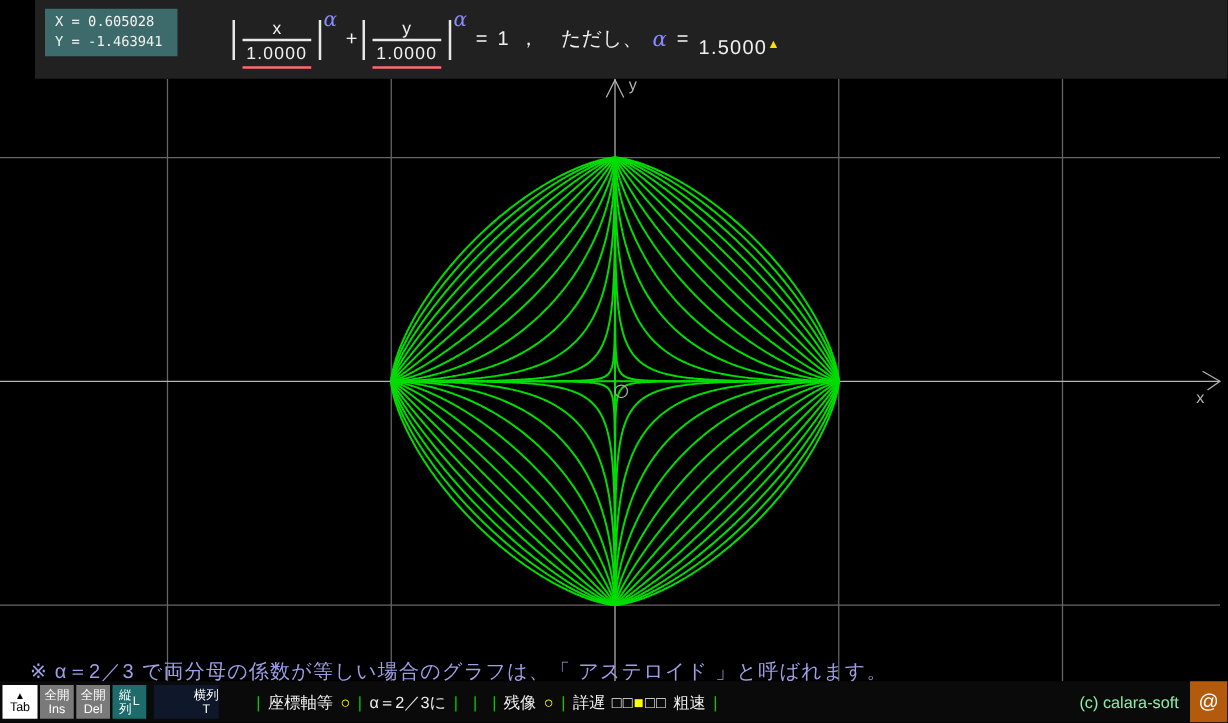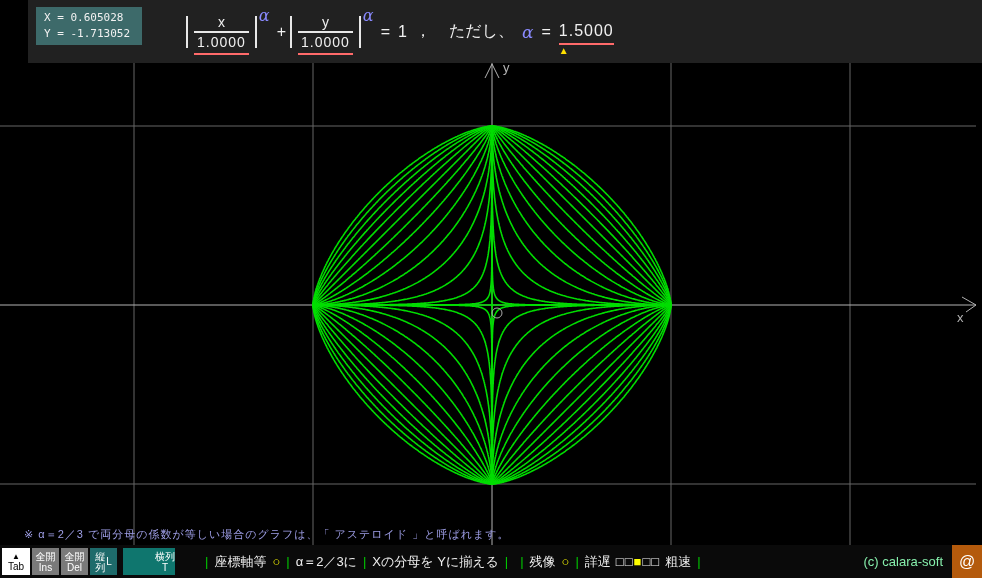--- a/index.html
+++ b/index.html
@@ -18,40 +18,40 @@
   .vbar{display:inline-block;width:2px;height:32px;background:#e8e8e8;}
   .frac{display:inline-flex;flex-direction:column;align-items:center;margin:0 6px;position:relative;top:3px;}
   .frac .num{font-size:14px;line-height:15px;}
   .fbar{height:2px;background:#e8e8e8;align-self:stretch;margin:1px 0 2px 0;}
   .frac .den{font-size:14px;line-height:15px;letter-spacing:1px;padding:0 3px;}
   .redline{height:2px;background:#ff6a6a;align-self:stretch;margin-top:3px;}
   .sup{color:#8a8aff;font-family:"DejaVu Serif","Liberation Serif",serif;font-style:italic;
        font-size:16px;position:relative;top:-16px;margin:0 3px 0 2px;}
   .tok{margin:0 4px;}
   .alpha-sym{color:#8a8aff;font-family:"DejaVu Serif","Liberation Serif",serif;font-style:italic;font-size:17px;}
-  .valblock{display:inline-flex;flex-direction:column;margin-left:4px;position:relative;top:7px;}
+  .valblock{display:inline-flex;flex-direction:row;margin-left:4px;position:relative;top:7px;}
   .valblock .val{font-size:16px;letter-spacing:1px;}
   .tri{color:#ffe000;font-size:10px;line-height:9px;margin-top:1px;}
 
   
   #plot-svg{position:absolute;left:0;top:0;z-index:1;}
-  .note{position:absolute;left:24px;top:527px;color:#9f9fe8;font-size:11px;letter-spacing:1px;z-index:2;white-space:nowrap;}
+  .note{position:absolute;left:24px;top:527px;color:#9f9fe8;font-size:16px;letter-spacing:1px;z-index:2;white-space:nowrap;}
 
   
   .bottombar{position:absolute;left:0;top:545px;width:982px;height:33px;background:#0a0a0a;
              display:flex;align-items:center;z-index:3;}
   .btn{display:flex;flex-direction:column;align-items:center;justify-content:center;height:27px;
        margin-left:2px;font-size:10px;line-height:11px;cursor:pointer;box-sizing:border-box;}
   .btn-tab{width:28px;background:#ffffff;color:#000;}
   .btn-tab .tri-icon{font-size:8px;line-height:9px;color:#000;}
   .btn-gray{width:27px;background:#7a7a7a;color:#fff;text-align:right;}
   .btn-teal{width:27px;background:#1e6b6b;color:#fff;flex-direction:row;gap:1px;}
   .btn-teal .stack{display:flex;flex-direction:column;font-size:10px;line-height:11px;align-items:center;}
   .btn-teal .side{font-size:10px;}
-  .btn-green{width:52px;background:#0f766e;color:#fff;margin-left:6px;padding-left:32px;}
+  .btn-green{width:52px;background:#0f172a;color:#fff;margin-left:6px;padding-left:32px;}
   .menu{display:flex;align-items:center;margin-left:24px;color:#efefef;font-size:13px;white-space:nowrap;}
   .sep{color:#00cc00;margin:0 6px;}
   .mi{cursor:pointer;display:inline-flex;align-items:center;justify-content:flex-end;}
   .ind{color:#ffff00;margin-left:6px;font-size:13px;}
   .squares{margin:0 5px;letter-spacing:1px;font-size:13px;}
   .sq{color:#efefef;}
   .sq-mid{color:#ffff00;}
   .spacer{flex:1;}
   .copyright{color:#86efac;font-size:13px;margin-right:9px;}
   .atbtn{width:30px;height:33px;background:#b45a0c;color:#fff;display:flex;align-items:center;
@@ -89,21 +89,21 @@
     <path d="M671.0 305.0L671.0 304.9L671.0 304.8L671.0 304.6L671.0 304.4L670.9 304.2L670.9 304.0L670.9 303.8L670.8 303.5L670.8 303.2L670.8 303.0L670.7 302.7L670.6 302.4L670.6 302.0L670.5 301.7L670.5 301.4L670.4 301.0L670.3 300.7L670.2 300.3L670.1 299.9L670.0 299.5L669.9 299.1L669.8 298.7L669.7 298.3L669.6 297.9L669.5 297.5L669.4 297.0L669.2 296.6L669.1 296.1L669.0 295.7L668.8 295.2L668.7 294.8L668.5 294.3L668.4 293.8L668.2 293.3L668.0 292.9L667.9 292.4L667.7 291.9L667.5 291.3L667.3 290.8L667.1 290.3L666.9 289.8L666.7 289.3L666.5 288.7L666.3 288.2L666.1 287.7L665.9 287.1L665.7 286.6L665.4 286.0L665.2 285.5L665.0 284.9L664.7 284.3L664.5 283.8L664.2 283.2L664.0 282.6L663.7 282.0L663.5 281.4L663.2 280.8L662.9 280.2L662.6 279.6L662.4 279.0L662.1 278.4L661.8 277.8L661.5 277.2L661.2 276.6L660.9 276.0L660.6 275.4L660.2 274.7L659.9 274.1L659.6 273.5L659.3 272.8L659.0 272.2L658.6 271.6L658.3 270.9L657.9 270.3L657.6 269.6L657.2 269.0L656.9 268.3L656.5 267.7L656.1 267.0L655.8 266.3L655.4 265.7L655.0 265.0L654.6 264.3L654.3 263.7L653.9 263.0L653.5 262.3L653.1 261.7L652.7 261.0L652.3 260.3L651.9 259.6L651.4 258.9L651.0 258.2L650.6 257.6L650.2 256.9L649.7 256.2L649.3 255.5L648.9 254.8L648.4 254.1L648.0 253.4L647.5 252.7L647.1 252.0L646.6 251.3L646.2 250.6L645.7 249.9L645.2 249.2L644.8 248.5L644.3 247.8L643.8 247.1L643.3 246.4L642.8 245.6L642.3 244.9L641.8 244.2L641.3 243.5L640.8 242.8L640.3 242.1L639.8 241.4L639.3 240.7L638.8 239.9L638.3 239.2L637.8 238.5L637.2 237.8L636.7 237.1L636.2 236.3L635.6 235.6L635.1 234.9L634.5 234.2L634.0 233.5L633.4 232.7L632.9 232.0L632.3 231.3L631.8 230.6L631.2 229.9L630.7 229.1L630.1 228.4L629.5 227.7L628.9 227.0L628.4 226.3L627.8 225.5L627.2 224.8L626.6 224.1L626.0 223.4L625.4 222.7L624.8 221.9L624.2 221.2L623.6 220.5L623.0 219.8L622.4 219.1L621.8 218.3L621.2 217.6L620.6 216.9L620.0 216.2L619.4 215.5L618.7 214.8L618.1 214.1L617.5 213.3L616.9 212.6L616.2 211.9L615.6 211.2L615.0 210.5L614.3 209.8L613.7 209.1L613.0 208.4L612.4 207.7L611.7 207.0L611.1 206.3L610.4 205.6L609.8 204.9L609.1 204.2L608.5 203.5L607.8 202.8L607.1 202.1L606.5 201.4L605.8 200.7L605.2 200.0L604.5 199.3L603.8 198.6L603.1 197.9L602.5 197.3L601.8 196.6L601.1 195.9L600.4 195.2L599.7 194.5L599.1 193.9L598.4 193.2L597.7 192.5L597.0 191.8L596.3 191.2L595.6 190.5L594.9 189.9L594.2 189.2L593.5 188.5L592.8 187.9L592.1 187.2L591.4 186.6L590.7 185.9L590.0 185.3L589.3 184.6L588.6 184.0L587.9 183.3L587.2 182.7L586.5 182.0L585.8 181.4L585.1 180.8L584.4 180.1L583.7 179.5L582.9 178.9L582.2 178.3L581.5 177.6L580.8 177.0L580.1 176.4L579.4 175.8L578.7 175.2L577.9 174.6L577.2 174.0L576.5 173.4L575.8 172.8L575.1 172.2L574.3 171.6L573.6 171.0L572.9 170.4L572.2 169.8L571.5 169.2L570.7 168.6L570.0 168.1L569.3 167.5L568.6 166.9L567.9 166.3L567.1 165.8L566.4 165.2L565.7 164.7L565.0 164.1L564.3 163.6L563.5 163.0L562.8 162.5L562.1 161.9L561.4 161.4L560.7 160.8L559.9 160.3L559.2 159.8L558.5 159.2L557.8 158.7L557.1 158.2L556.3 157.7L555.6 157.2L554.9 156.7L554.2 156.2L553.5 155.7L552.8 155.2L552.1 154.7L551.4 154.2L550.6 153.7L549.9 153.2L549.2 152.7L548.5 152.2L547.8 151.8L547.1 151.3L546.4 150.8L545.7 150.4L545.0 149.9L544.3 149.5L543.6 149.0L542.9 148.6L542.2 148.1L541.5 147.7L540.8 147.3L540.1 146.8L539.4 146.4L538.8 146.0L538.1 145.6L537.4 145.1L536.7 144.7L536.0 144.3L535.3 143.9L534.7 143.5L534.0 143.1L533.3 142.7L532.7 142.4L532.0 142.0L531.3 141.6L530.7 141.2L530.0 140.9L529.3 140.5L528.7 140.1L528.0 139.8L527.4 139.4L526.7 139.1L526.1 138.7L525.4 138.4L524.8 138.0L524.2 137.7L523.5 137.4L522.9 137.1L522.3 136.8L521.6 136.4L521.0 136.1L520.4 135.8L519.8 135.5L519.2 135.2L518.6 134.9L518.0 134.6L517.4 134.4L516.8 134.1L516.2 133.8L515.6 133.5L515.0 133.3L514.4 133.0L513.8 132.8L513.2 132.5L512.7 132.3L512.1 132.0L511.5 131.8L511.0 131.6L510.4 131.3L509.9 131.1L509.3 130.9L508.8 130.7L508.3 130.5L507.7 130.3L507.2 130.1L506.7 129.9L506.2 129.7L505.7 129.5L505.1 129.3L504.6 129.1L504.1 129.0L503.7 128.8L503.2 128.6L502.7 128.5L502.2 128.3L501.8 128.2L501.3 128.0L500.9 127.9L500.4 127.8L500.0 127.6L499.5 127.5L499.1 127.4L498.7 127.3L498.3 127.2L497.9 127.1L497.5 127.0L497.1 126.9L496.7 126.8L496.3 126.7L496.0 126.6L495.6 126.5L495.3 126.5L495.0 126.4L494.6 126.4L494.3 126.3L494.0 126.2L493.8 126.2L493.5 126.2L493.2 126.1L493.0 126.1L492.8 126.1L492.6 126.0L492.4 126.0L492.2 126.0L492.1 126.0L492.0 126.0L491.9 126.0L491.8 126.0L491.6 126.0L491.4 126.0L491.2 126.1L491.0 126.1L490.8 126.1L490.5 126.2L490.2 126.2L490.0 126.2L489.7 126.3L489.4 126.4L489.0 126.4L488.7 126.5L488.4 126.5L488.0 126.6L487.7 126.7L487.3 126.8L486.9 126.9L486.5 127.0L486.1 127.1L485.7 127.2L485.3 127.3L484.9 127.4L484.5 127.5L484.0 127.6L483.6 127.8L483.1 127.9L482.7 128.0L482.2 128.2L481.8 128.3L481.3 128.5L480.8 128.6L480.3 128.8L479.9 129.0L479.4 129.1L478.9 129.3L478.3 129.5L477.8 129.7L477.3 129.9L476.8 130.1L476.3 130.3L475.7 130.5L475.2 130.7L474.7 130.9L474.1 131.1L473.6 131.3L473.0 131.6L472.5 131.8L471.9 132.0L471.3 132.3L470.8 132.5L470.2 132.8L469.6 133.0L469.0 133.3L468.4 133.5L467.8 133.8L467.2 134.1L466.6 134.4L466.0 134.6L465.4 134.9L464.8 135.2L464.2 135.5L463.6 135.8L463.0 136.1L462.4 136.4L461.7 136.8L461.1 137.1L460.5 137.4L459.8 137.7L459.2 138.0L458.6 138.4L457.9 138.7L457.3 139.1L456.6 139.4L456.0 139.8L455.3 140.1L454.7 140.5L454.0 140.9L453.3 141.2L452.7 141.6L452.0 142.0L451.3 142.4L450.7 142.7L450.0 143.1L449.3 143.5L448.7 143.9L448.0 144.3L447.3 144.7L446.6 145.1L445.9 145.6L445.2 146.0L444.6 146.4L443.9 146.8L443.2 147.3L442.5 147.7L441.8 148.1L441.1 148.6L440.4 149.0L439.7 149.5L439.0 149.9L438.3 150.4L437.6 150.8L436.9 151.3L436.2 151.8L435.5 152.2L434.8 152.7L434.1 153.2L433.4 153.7L432.6 154.2L431.9 154.7L431.2 155.2L430.5 155.7L429.8 156.2L429.1 156.7L428.4 157.2L427.7 157.7L426.9 158.2L426.2 158.7L425.5 159.2L424.8 159.8L424.1 160.3L423.3 160.8L422.6 161.4L421.9 161.9L421.2 162.5L420.5 163.0L419.7 163.6L419.0 164.1L418.3 164.7L417.6 165.2L416.9 165.8L416.1 166.3L415.4 166.9L414.7 167.5L414.0 168.1L413.3 168.6L412.5 169.2L411.8 169.8L411.1 170.4L410.4 171.0L409.7 171.6L408.9 172.2L408.2 172.8L407.5 173.4L406.8 174.0L406.1 174.6L405.3 175.2L404.6 175.8L403.9 176.4L403.2 177.0L402.5 177.6L401.8 178.3L401.1 178.9L400.3 179.5L399.6 180.1L398.9 180.8L398.2 181.4L397.5 182.0L396.8 182.7L396.1 183.3L395.4 184.0L394.7 184.6L394.0 185.3L393.3 185.9L392.6 186.6L391.9 187.2L391.2 187.9L390.5 188.5L389.8 189.2L389.1 189.9L388.4 190.5L387.7 191.2L387.0 191.8L386.3 192.5L385.6 193.2L384.9 193.9L384.3 194.5L383.6 195.2L382.9 195.9L382.2 196.6L381.5 197.3L380.9 197.9L380.2 198.6L379.5 199.3L378.8 200.0L378.2 200.7L377.5 201.4L376.9 202.1L376.2 202.8L375.5 203.5L374.9 204.2L374.2 204.9L373.6 205.6L372.9 206.3L372.3 207.0L371.6 207.7L371.0 208.4L370.3 209.1L369.7 209.8L369.0 210.5L368.4 211.2L367.8 211.9L367.1 212.6L366.5 213.3L365.9 214.1L365.3 214.8L364.6 215.5L364.0 216.2L363.4 216.9L362.8 217.6L362.2 218.3L361.6 219.1L361.0 219.8L360.4 220.5L359.8 221.2L359.2 221.9L358.6 222.7L358.0 223.4L357.4 224.1L356.8 224.8L356.2 225.5L355.6 226.3L355.1 227.0L354.5 227.7L353.9 228.4L353.3 229.1L352.8 229.9L352.2 230.6L351.7 231.3L351.1 232.0L350.6 232.7L350.0 233.5L349.5 234.2L348.9 234.9L348.4 235.6L347.8 236.3L347.3 237.1L346.8 237.8L346.2 238.5L345.7 239.2L345.2 239.9L344.7 240.7L344.2 241.4L343.7 242.1L343.2 242.8L342.7 243.5L342.2 244.2L341.7 244.9L341.2 245.6L340.7 246.4L340.2 247.1L339.7 247.8L339.2 248.5L338.8 249.2L338.3 249.9L337.8 250.6L337.4 251.3L336.9 252.0L336.5 252.7L336.0 253.4L335.6 254.1L335.1 254.8L334.7 255.5L334.3 256.2L333.8 256.9L333.4 257.6L333.0 258.2L332.6 258.9L332.1 259.6L331.7 260.3L331.3 261.0L330.9 261.7L330.5 262.3L330.1 263.0L329.7 263.7L329.4 264.3L329.0 265.0L328.6 265.7L328.2 266.3L327.9 267.0L327.5 267.7L327.1 268.3L326.8 269.0L326.4 269.6L326.1 270.3L325.7 270.9L325.4 271.6L325.0 272.2L324.7 272.8L324.4 273.5L324.1 274.1L323.8 274.7L323.4 275.4L323.1 276.0L322.8 276.6L322.5 277.2L322.2 277.8L321.9 278.4L321.6 279.0L321.4 279.6L321.1 280.2L320.8 280.8L320.5 281.4L320.3 282.0L320.0 282.6L319.8 283.2L319.5 283.8L319.3 284.3L319.0 284.9L318.8 285.5L318.6 286.0L318.3 286.6L318.1 287.1L317.9 287.7L317.7 288.2L317.5 288.7L317.3 289.3L317.1 289.8L316.9 290.3L316.7 290.8L316.5 291.3L316.3 291.9L316.1 292.4L316.0 292.9L315.8 293.3L315.6 293.8L315.5 294.3L315.3 294.8L315.2 295.2L315.0 295.7L314.9 296.1L314.8 296.6L314.6 297.0L314.5 297.5L314.4 297.9L314.3 298.3L314.2 298.7L314.1 299.1L314.0 299.5L313.9 299.9L313.8 300.3L313.7 300.7L313.6 301.0L313.5 301.4L313.5 301.7L313.4 302.0L313.4 302.4L313.3 302.7L313.2 303.0L313.2 303.2L313.2 303.5L313.1 303.8L313.1 304.0L313.1 304.2L313.0 304.4L313.0 304.6L313.0 304.8L313.0 304.9L313.0 305.0L313.0 305.1L313.0 305.2L313.0 305.4L313.0 305.6L313.1 305.8L313.1 306.0L313.1 306.2L313.2 306.5L313.2 306.8L313.2 307.0L313.3 307.3L313.4 307.6L313.4 308.0L313.5 308.3L313.5 308.6L313.6 309.0L313.7 309.3L313.8 309.7L313.9 310.1L314.0 310.5L314.1 310.9L314.2 311.3L314.3 311.7L314.4 312.1L314.5 312.5L314.6 313.0L314.8 313.4L314.9 313.9L315.0 314.3L315.2 314.8L315.3 315.2L315.5 315.7L315.6 316.2L315.8 316.7L316.0 317.1L316.1 317.6L316.3 318.1L316.5 318.7L316.7 319.2L316.9 319.7L317.1 320.2L317.3 320.7L317.5 321.3L317.7 321.8L317.9 322.3L318.1 322.9L318.3 323.4L318.6 324.0L318.8 324.5L319.0 325.1L319.3 325.7L319.5 326.2L319.8 326.8L320.0 327.4L320.3 328.0L320.5 328.6L320.8 329.2L321.1 329.8L321.4 330.4L321.6 331.0L321.9 331.6L322.2 332.2L322.5 332.8L322.8 333.4L323.1 334.0L323.4 334.6L323.8 335.3L324.1 335.9L324.4 336.5L324.7 337.2L325.0 337.8L325.4 338.4L325.7 339.1L326.1 339.7L326.4 340.4L326.8 341.0L327.1 341.7L327.5 342.3L327.9 343.0L328.2 343.7L328.6 344.3L329.0 345.0L329.4 345.7L329.7 346.3L330.1 347.0L330.5 347.7L330.9 348.3L331.3 349.0L331.7 349.7L332.1 350.4L332.6 351.1L333.0 351.8L333.4 352.4L333.8 353.1L334.3 353.8L334.7 354.5L335.1 355.2L335.6 355.9L336.0 356.6L336.5 357.3L336.9 358.0L337.4 358.7L337.8 359.4L338.3 360.1L338.8 360.8L339.2 361.5L339.7 362.2L340.2 362.9L340.7 363.6L341.2 364.4L341.7 365.1L342.2 365.8L342.7 366.5L343.2 367.2L343.7 367.9L344.2 368.6L344.7 369.3L345.2 370.1L345.7 370.8L346.2 371.5L346.8 372.2L347.3 372.9L347.8 373.7L348.4 374.4L348.9 375.1L349.5 375.8L350.0 376.5L350.6 377.3L351.1 378.0L351.7 378.7L352.2 379.4L352.8 380.1L353.3 380.9L353.9 381.6L354.5 382.3L355.1 383.0L355.6 383.7L356.2 384.5L356.8 385.2L357.4 385.9L358.0 386.6L358.6 387.3L359.2 388.1L359.8 388.8L360.4 389.5L361.0 390.2L361.6 390.9L362.2 391.7L362.8 392.4L363.4 393.1L364.0 393.8L364.6 394.5L365.3 395.2L365.9 395.9L366.5 396.7L367.1 397.4L367.8 398.1L368.4 398.8L369.0 399.5L369.7 400.2L370.3 400.9L371.0 401.6L371.6 402.3L372.3 403.0L372.9 403.7L373.6 404.4L374.2 405.1L374.9 405.8L375.5 406.5L376.2 407.2L376.9 407.9L377.5 408.6L378.2 409.3L378.8 410.0L379.5 410.7L380.2 411.4L380.9 412.1L381.5 412.7L382.2 413.4L382.9 414.1L383.6 414.8L384.3 415.5L384.9 416.1L385.6 416.8L386.3 417.5L387.0 418.2L387.7 418.8L388.4 419.5L389.1 420.1L389.8 420.8L390.5 421.5L391.2 422.1L391.9 422.8L392.6 423.4L393.3 424.1L394.0 424.7L394.7 425.4L395.4 426.0L396.1 426.7L396.8 427.3L397.5 428.0L398.2 428.6L398.9 429.2L399.6 429.9L400.3 430.5L401.1 431.1L401.8 431.7L402.5 432.4L403.2 433.0L403.9 433.6L404.6 434.2L405.3 434.8L406.1 435.4L406.8 436.0L407.5 436.6L408.2 437.2L408.9 437.8L409.7 438.4L410.4 439.0L411.1 439.6L411.8 440.2L412.5 440.8L413.3 441.4L414.0 441.9L414.7 442.5L415.4 443.1L416.1 443.7L416.9 444.2L417.6 444.8L418.3 445.3L419.0 445.9L419.7 446.4L420.5 447.0L421.2 447.5L421.9 448.1L422.6 448.6L423.3 449.2L424.1 449.7L424.8 450.2L425.5 450.8L426.2 451.3L426.9 451.8L427.7 452.3L428.4 452.8L429.1 453.3L429.8 453.8L430.5 454.3L431.2 454.8L431.9 455.3L432.6 455.8L433.4 456.3L434.1 456.8L434.8 457.3L435.5 457.8L436.2 458.2L436.9 458.7L437.6 459.2L438.3 459.6L439.0 460.1L439.7 460.5L440.4 461.0L441.1 461.4L441.8 461.9L442.5 462.3L443.2 462.7L443.9 463.2L444.6 463.6L445.2 464.0L445.9 464.4L446.6 464.9L447.3 465.3L448.0 465.7L448.7 466.1L449.3 466.5L450.0 466.9L450.7 467.3L451.3 467.6L452.0 468.0L452.7 468.4L453.3 468.8L454.0 469.1L454.7 469.5L455.3 469.9L456.0 470.2L456.6 470.6L457.3 470.9L457.9 471.3L458.6 471.6L459.2 472.0L459.8 472.3L460.5 472.6L461.1 472.9L461.7 473.2L462.4 473.6L463.0 473.9L463.6 474.2L464.2 474.5L464.8 474.8L465.4 475.1L466.0 475.4L466.6 475.6L467.2 475.9L467.8 476.2L468.4 476.5L469.0 476.7L469.6 477.0L470.2 477.2L470.8 477.5L471.3 477.7L471.9 478.0L472.5 478.2L473.0 478.4L473.6 478.7L474.1 478.9L474.7 479.1L475.2 479.3L475.7 479.5L476.3 479.7L476.8 479.9L477.3 480.1L477.8 480.3L478.3 480.5L478.9 480.7L479.4 480.9L479.9 481.0L480.3 481.2L480.8 481.4L481.3 481.5L481.8 481.7L482.2 481.8L482.7 482.0L483.1 482.1L483.6 482.2L484.0 482.4L484.5 482.5L484.9 482.6L485.3 482.7L485.7 482.8L486.1 482.9L486.5 483.0L486.9 483.1L487.3 483.2L487.7 483.3L488.0 483.4L488.4 483.5L488.7 483.5L489.0 483.6L489.4 483.6L489.7 483.7L490.0 483.8L490.2 483.8L490.5 483.8L490.8 483.9L491.0 483.9L491.2 483.9L491.4 484.0L491.6 484.0L491.8 484.0L491.9 484.0L492.0 484.0L492.1 484.0L492.2 484.0L492.4 484.0L492.6 484.0L492.8 483.9L493.0 483.9L493.2 483.9L493.5 483.8L493.8 483.8L494.0 483.8L494.3 483.7L494.6 483.6L495.0 483.6L495.3 483.5L495.6 483.5L496.0 483.4L496.3 483.3L496.7 483.2L497.1 483.1L497.5 483.0L497.9 482.9L498.3 482.8L498.7 482.7L499.1 482.6L499.5 482.5L500.0 482.4L500.4 482.2L500.9 482.1L501.3 482.0L501.8 481.8L502.2 481.7L502.7 481.5L503.2 481.4L503.7 481.2L504.1 481.0L504.6 480.9L505.1 480.7L505.7 480.5L506.2 480.3L506.7 480.1L507.2 479.9L507.7 479.7L508.3 479.5L508.8 479.3L509.3 479.1L509.9 478.9L510.4 478.7L511.0 478.4L511.5 478.2L512.1 478.0L512.7 477.7L513.2 477.5L513.8 477.2L514.4 477.0L515.0 476.7L515.6 476.5L516.2 476.2L516.8 475.9L517.4 475.6L518.0 475.4L518.6 475.1L519.2 474.8L519.8 474.5L520.4 474.2L521.0 473.9L521.6 473.6L522.3 473.2L522.9 472.9L523.5 472.6L524.2 472.3L524.8 472.0L525.4 471.6L526.1 471.3L526.7 470.9L527.4 470.6L528.0 470.2L528.7 469.9L529.3 469.5L530.0 469.1L530.7 468.8L531.3 468.4L532.0 468.0L532.7 467.6L533.3 467.3L534.0 466.9L534.7 466.5L535.3 466.1L536.0 465.7L536.7 465.3L537.4 464.9L538.1 464.4L538.8 464.0L539.4 463.6L540.1 463.2L540.8 462.7L541.5 462.3L542.2 461.9L542.9 461.4L543.6 461.0L544.3 460.5L545.0 460.1L545.7 459.6L546.4 459.2L547.1 458.7L547.8 458.2L548.5 457.8L549.2 457.3L549.9 456.8L550.6 456.3L551.4 455.8L552.1 455.3L552.8 454.8L553.5 454.3L554.2 453.8L554.9 453.3L555.6 452.8L556.3 452.3L557.1 451.8L557.8 451.3L558.5 450.8L559.2 450.2L559.9 449.7L560.7 449.2L561.4 448.6L562.1 448.1L562.8 447.5L563.5 447.0L564.3 446.4L565.0 445.9L565.7 445.3L566.4 444.8L567.1 444.2L567.9 443.7L568.6 443.1L569.3 442.5L570.0 441.9L570.7 441.4L571.5 440.8L572.2 440.2L572.9 439.6L573.6 439.0L574.3 438.4L575.1 437.8L575.8 437.2L576.5 436.6L577.2 436.0L577.9 435.4L578.7 434.8L579.4 434.2L580.1 433.6L580.8 433.0L581.5 432.4L582.2 431.7L582.9 431.1L583.7 430.5L584.4 429.9L585.1 429.2L585.8 428.6L586.5 428.0L587.2 427.3L587.9 426.7L588.6 426.0L589.3 425.4L590.0 424.7L590.7 424.1L591.4 423.4L592.1 422.8L592.8 422.1L593.5 421.5L594.2 420.8L594.9 420.1L595.6 419.5L596.3 418.8L597.0 418.2L597.7 417.5L598.4 416.8L599.1 416.1L599.7 415.5L600.4 414.8L601.1 414.1L601.8 413.4L602.5 412.7L603.1 412.1L603.8 411.4L604.5 410.7L605.2 410.0L605.8 409.3L606.5 408.6L607.1 407.9L607.8 407.2L608.5 406.5L609.1 405.8L609.8 405.1L610.4 404.4L611.1 403.7L611.7 403.0L612.4 402.3L613.0 401.6L613.7 400.9L614.3 400.2L615.0 399.5L615.6 398.8L616.2 398.1L616.9 397.4L617.5 396.7L618.1 395.9L618.7 395.2L619.4 394.5L620.0 393.8L620.6 393.1L621.2 392.4L621.8 391.7L622.4 390.9L623.0 390.2L623.6 389.5L624.2 388.8L624.8 388.1L625.4 387.3L626.0 386.6L626.6 385.9L627.2 385.2L627.8 384.5L628.4 383.7L628.9 383.0L629.5 382.3L630.1 381.6L630.7 380.9L631.2 380.1L631.8 379.4L632.3 378.7L632.9 378.0L633.4 377.3L634.0 376.5L634.5 375.8L635.1 375.1L635.6 374.4L636.2 373.7L636.7 372.9L637.2 372.2L637.8 371.5L638.3 370.8L638.8 370.1L639.3 369.3L639.8 368.6L640.3 367.9L640.8 367.2L641.3 366.5L641.8 365.8L642.3 365.1L642.8 364.4L643.3 363.6L643.8 362.9L644.3 362.2L644.8 361.5L645.2 360.8L645.7 360.1L646.2 359.4L646.6 358.7L647.1 358.0L647.5 357.3L648.0 356.6L648.4 355.9L648.9 355.2L649.3 354.5L649.7 353.8L650.2 353.1L650.6 352.4L651.0 351.8L651.4 351.1L651.9 350.4L652.3 349.7L652.7 349.0L653.1 348.3L653.5 347.7L653.9 347.0L654.3 346.3L654.6 345.7L655.0 345.0L655.4 344.3L655.8 343.7L656.1 343.0L656.5 342.3L656.9 341.7L657.2 341.0L657.6 340.4L657.9 339.7L658.3 339.1L658.6 338.4L659.0 337.8L659.3 337.2L659.6 336.5L659.9 335.9L660.2 335.3L660.6 334.6L660.9 334.0L661.2 333.4L661.5 332.8L661.8 332.2L662.1 331.6L662.4 331.0L662.6 330.4L662.9 329.8L663.2 329.2L663.5 328.6L663.7 328.0L664.0 327.4L664.2 326.8L664.5 326.2L664.7 325.7L665.0 325.1L665.2 324.5L665.4 324.0L665.7 323.4L665.9 322.9L666.1 322.3L666.3 321.8L666.5 321.3L666.7 320.7L666.9 320.2L667.1 319.7L667.3 319.2L667.5 318.7L667.7 318.1L667.9 317.6L668.0 317.1L668.2 316.7L668.4 316.2L668.5 315.7L668.7 315.2L668.8 314.8L669.0 314.3L669.1 313.9L669.2 313.4L669.4 313.0L669.5 312.5L669.6 312.1L669.7 311.7L669.8 311.3L669.9 310.9L670.0 310.5L670.1 310.1L670.2 309.7L670.3 309.3L670.4 309.0L670.5 308.6L670.5 308.3L670.6 308.0L670.6 307.6L670.7 307.3L670.8 307.0L670.8 306.8L670.8 306.5L670.9 306.2L670.9 306.0L670.9 305.8L671.0 305.6L671.0 305.4L671.0 305.2L671.0 305.1L671.0 305.0Z" fill="none" stroke="#00dd00" stroke-width="1.6"></path>
     <path d="M671.0 305.0L671.0 304.9L671.0 304.7L671.0 304.4L671.0 304.2L670.9 303.9L670.9 303.6L670.9 303.3L670.9 303.0L670.8 302.6L670.8 302.3L670.7 301.9L670.7 301.5L670.6 301.1L670.6 300.7L670.5 300.3L670.4 299.9L670.3 299.4L670.3 299.0L670.2 298.5L670.1 298.1L670.0 297.6L669.9 297.1L669.8 296.7L669.7 296.2L669.6 295.7L669.5 295.2L669.3 294.7L669.2 294.2L669.1 293.7L669.0 293.1L668.8 292.6L668.7 292.1L668.5 291.6L668.4 291.0L668.2 290.5L668.1 289.9L667.9 289.4L667.7 288.8L667.6 288.2L667.4 287.7L667.2 287.1L667.0 286.5L666.8 285.9L666.6 285.3L666.4 284.7L666.2 284.2L666.0 283.6L665.8 283.0L665.6 282.3L665.4 281.7L665.1 281.1L664.9 280.5L664.7 279.9L664.4 279.3L664.2 278.6L663.9 278.0L663.7 277.4L663.4 276.8L663.2 276.1L662.9 275.5L662.6 274.8L662.4 274.2L662.1 273.5L661.8 272.9L661.5 272.2L661.2 271.6L660.9 270.9L660.6 270.3L660.3 269.6L660.0 268.9L659.7 268.3L659.4 267.6L659.1 266.9L658.8 266.3L658.4 265.6L658.1 264.9L657.8 264.2L657.4 263.6L657.1 262.9L656.8 262.2L656.4 261.5L656.0 260.8L655.7 260.1L655.3 259.4L655.0 258.7L654.6 258.1L654.2 257.4L653.8 256.7L653.5 256.0L653.1 255.3L652.7 254.6L652.3 253.9L651.9 253.2L651.5 252.5L651.1 251.8L650.7 251.1L650.3 250.4L649.8 249.6L649.4 248.9L649.0 248.2L648.6 247.5L648.1 246.8L647.7 246.1L647.3 245.4L646.8 244.7L646.4 244.0L645.9 243.3L645.5 242.5L645.0 241.8L644.6 241.1L644.1 240.4L643.6 239.7L643.2 239.0L642.7 238.3L642.2 237.5L641.7 236.8L641.2 236.1L640.7 235.4L640.3 234.7L639.8 234.0L639.3 233.2L638.8 232.5L638.3 231.8L637.7 231.1L637.2 230.4L636.7 229.7L636.2 229.0L635.7 228.2L635.2 227.5L634.6 226.8L634.1 226.1L633.6 225.4L633.0 224.7L632.5 224.0L632.0 223.2L631.4 222.5L630.9 221.8L630.3 221.1L629.8 220.4L629.2 219.7L628.6 219.0L628.1 218.3L627.5 217.6L626.9 216.9L626.4 216.2L625.8 215.5L625.2 214.8L624.6 214.0L624.1 213.3L623.5 212.6L622.9 211.9L622.3 211.2L621.7 210.6L621.1 209.9L620.5 209.2L619.9 208.5L619.3 207.8L618.7 207.1L618.1 206.4L617.5 205.7L616.9 205.0L616.2 204.3L615.6 203.6L615.0 203.0L614.4 202.3L613.7 201.6L613.1 200.9L612.5 200.2L611.9 199.6L611.2 198.9L610.6 198.2L609.9 197.5L609.3 196.9L608.7 196.2L608.0 195.5L607.4 194.9L606.7 194.2L606.1 193.6L605.4 192.9L604.8 192.2L604.1 191.6L603.4 190.9L602.8 190.3L602.1 189.6L601.5 189.0L600.8 188.3L600.1 187.7L599.5 187.1L598.8 186.4L598.1 185.8L597.4 185.1L596.8 184.5L596.1 183.9L595.4 183.3L594.7 182.6L594.0 182.0L593.4 181.4L592.7 180.8L592.0 180.1L591.3 179.5L590.6 178.9L589.9 178.3L589.2 177.7L588.5 177.1L587.8 176.5L587.1 175.9L586.4 175.3L585.8 174.7L585.1 174.1L584.4 173.5L583.7 172.9L583.0 172.4L582.2 171.8L581.5 171.2L580.8 170.6L580.1 170.1L579.4 169.5L578.7 168.9L578.0 168.4L577.3 167.8L576.6 167.2L575.9 166.7L575.2 166.1L574.5 165.6L573.8 165.0L573.0 164.5L572.3 164.0L571.6 163.4L570.9 162.9L570.2 162.4L569.5 161.8L568.8 161.3L568.0 160.8L567.3 160.3L566.6 159.8L565.9 159.3L565.2 158.7L564.5 158.2L563.8 157.7L563.0 157.2L562.3 156.7L561.6 156.3L560.9 155.8L560.2 155.3L559.5 154.8L558.7 154.3L558.0 153.8L557.3 153.4L556.6 152.9L555.9 152.4L555.2 152.0L554.5 151.5L553.7 151.1L553.0 150.6L552.3 150.2L551.6 149.7L550.9 149.3L550.2 148.9L549.5 148.4L548.8 148.0L548.1 147.6L547.4 147.2L546.6 146.7L545.9 146.3L545.2 145.9L544.5 145.5L543.8 145.1L543.1 144.7L542.4 144.3L541.7 143.9L541.0 143.5L540.3 143.2L539.6 142.8L538.9 142.4L538.3 142.0L537.6 141.7L536.9 141.3L536.2 141.0L535.5 140.6L534.8 140.2L534.1 139.9L533.4 139.6L532.8 139.2L532.1 138.9L531.4 138.6L530.7 138.2L530.1 137.9L529.4 137.6L528.7 137.3L528.1 137.0L527.4 136.7L526.7 136.4L526.1 136.1L525.4 135.8L524.8 135.5L524.1 135.2L523.5 134.9L522.8 134.6L522.2 134.4L521.5 134.1L520.9 133.8L520.2 133.6L519.6 133.3L519.0 133.1L518.4 132.8L517.7 132.6L517.1 132.3L516.5 132.1L515.9 131.9L515.3 131.6L514.7 131.4L514.0 131.2L513.4 131.0L512.8 130.8L512.3 130.6L511.7 130.4L511.1 130.2L510.5 130.0L509.9 129.8L509.3 129.6L508.8 129.4L508.2 129.3L507.6 129.1L507.1 128.9L506.5 128.8L506.0 128.6L505.4 128.5L504.9 128.3L504.4 128.2L503.9 128.0L503.3 127.9L502.8 127.8L502.3 127.7L501.8 127.5L501.3 127.4L500.8 127.3L500.3 127.2L499.9 127.1L499.4 127.0L498.9 126.9L498.5 126.8L498.0 126.7L497.6 126.7L497.1 126.6L496.7 126.5L496.3 126.4L495.9 126.4L495.5 126.3L495.1 126.3L494.7 126.2L494.4 126.2L494.0 126.1L493.7 126.1L493.4 126.1L493.1 126.1L492.8 126.0L492.6 126.0L492.3 126.0L492.1 126.0L492.0 126.0L491.9 126.0L491.7 126.0L491.4 126.0L491.2 126.0L490.9 126.1L490.6 126.1L490.3 126.1L490.0 126.1L489.6 126.2L489.3 126.2L488.9 126.3L488.5 126.3L488.1 126.4L487.7 126.4L487.3 126.5L486.9 126.6L486.4 126.7L486.0 126.7L485.5 126.8L485.1 126.9L484.6 127.0L484.1 127.1L483.7 127.2L483.2 127.3L482.7 127.4L482.2 127.5L481.7 127.7L481.2 127.8L480.7 127.9L480.1 128.0L479.6 128.2L479.1 128.3L478.6 128.5L478.0 128.6L477.5 128.8L476.9 128.9L476.4 129.1L475.8 129.3L475.2 129.4L474.7 129.6L474.1 129.8L473.5 130.0L472.9 130.2L472.3 130.4L471.7 130.6L471.2 130.8L470.6 131.0L470.0 131.2L469.3 131.4L468.7 131.6L468.1 131.9L467.5 132.1L466.9 132.3L466.3 132.6L465.6 132.8L465.0 133.1L464.4 133.3L463.8 133.6L463.1 133.8L462.5 134.1L461.8 134.4L461.2 134.6L460.5 134.9L459.9 135.2L459.2 135.5L458.6 135.8L457.9 136.1L457.3 136.4L456.6 136.7L455.9 137.0L455.3 137.3L454.6 137.6L453.9 137.9L453.3 138.2L452.6 138.6L451.9 138.9L451.2 139.2L450.6 139.6L449.9 139.9L449.2 140.2L448.5 140.6L447.8 141.0L447.1 141.3L446.4 141.7L445.7 142.0L445.1 142.4L444.4 142.8L443.7 143.2L443.0 143.5L442.3 143.9L441.6 144.3L440.9 144.7L440.2 145.1L439.5 145.5L438.8 145.9L438.1 146.3L437.4 146.7L436.6 147.2L435.9 147.6L435.2 148.0L434.5 148.4L433.8 148.9L433.1 149.3L432.4 149.7L431.7 150.2L431.0 150.6L430.3 151.1L429.5 151.5L428.8 152.0L428.1 152.4L427.4 152.9L426.7 153.4L426.0 153.8L425.3 154.3L424.5 154.8L423.8 155.3L423.1 155.8L422.4 156.3L421.7 156.7L421.0 157.2L420.2 157.7L419.5 158.2L418.8 158.7L418.1 159.3L417.4 159.8L416.7 160.3L416.0 160.8L415.2 161.3L414.5 161.8L413.8 162.4L413.1 162.9L412.4 163.4L411.7 164.0L411.0 164.5L410.2 165.0L409.5 165.6L408.8 166.1L408.1 166.7L407.4 167.2L406.7 167.8L406.0 168.4L405.3 168.9L404.6 169.5L403.9 170.1L403.2 170.6L402.5 171.2L401.8 171.8L401.0 172.4L400.3 172.9L399.6 173.5L398.9 174.1L398.2 174.7L397.6 175.3L396.9 175.9L396.2 176.5L395.5 177.1L394.8 177.7L394.1 178.3L393.4 178.9L392.7 179.5L392.0 180.1L391.3 180.8L390.6 181.4L390.0 182.0L389.3 182.6L388.6 183.3L387.9 183.9L387.2 184.5L386.6 185.1L385.9 185.8L385.2 186.4L384.5 187.1L383.9 187.7L383.2 188.3L382.5 189.0L381.9 189.6L381.2 190.3L380.6 190.9L379.9 191.6L379.2 192.2L378.6 192.9L377.9 193.6L377.3 194.2L376.6 194.9L376.0 195.5L375.3 196.2L374.7 196.9L374.1 197.5L373.4 198.2L372.8 198.9L372.1 199.6L371.5 200.2L370.9 200.9L370.3 201.6L369.6 202.3L369.0 203.0L368.4 203.6L367.8 204.3L367.1 205.0L366.5 205.7L365.9 206.4L365.3 207.1L364.7 207.8L364.1 208.5L363.5 209.2L362.9 209.9L362.3 210.6L361.7 211.2L361.1 211.9L360.5 212.6L359.9 213.3L359.4 214.0L358.8 214.8L358.2 215.5L357.6 216.2L357.1 216.9L356.5 217.6L355.9 218.3L355.4 219.0L354.8 219.7L354.2 220.4L353.7 221.1L353.1 221.8L352.6 222.5L352.0 223.2L351.5 224.0L351.0 224.7L350.4 225.4L349.9 226.1L349.4 226.8L348.8 227.5L348.3 228.2L347.8 229.0L347.3 229.7L346.8 230.4L346.3 231.1L345.7 231.8L345.2 232.5L344.7 233.2L344.2 234.0L343.7 234.7L343.3 235.4L342.8 236.1L342.3 236.8L341.8 237.5L341.3 238.3L340.8 239.0L340.4 239.7L339.9 240.4L339.4 241.1L339.0 241.8L338.5 242.5L338.1 243.3L337.6 244.0L337.2 244.7L336.7 245.4L336.3 246.1L335.9 246.8L335.4 247.5L335.0 248.2L334.6 248.9L334.2 249.6L333.7 250.4L333.3 251.1L332.9 251.8L332.5 252.5L332.1 253.2L331.7 253.9L331.3 254.6L330.9 255.3L330.5 256.0L330.2 256.7L329.8 257.4L329.4 258.1L329.0 258.7L328.7 259.4L328.3 260.1L328.0 260.8L327.6 261.5L327.2 262.2L326.9 262.9L326.6 263.6L326.2 264.2L325.9 264.9L325.6 265.6L325.2 266.3L324.9 266.9L324.6 267.6L324.3 268.3L324.0 268.9L323.7 269.6L323.4 270.3L323.1 270.9L322.8 271.6L322.5 272.2L322.2 272.9L321.9 273.5L321.6 274.2L321.4 274.8L321.1 275.5L320.8 276.1L320.6 276.8L320.3 277.4L320.1 278.0L319.8 278.6L319.6 279.3L319.3 279.9L319.1 280.5L318.9 281.1L318.6 281.7L318.4 282.3L318.2 283.0L318.0 283.6L317.8 284.2L317.6 284.7L317.4 285.3L317.2 285.9L317.0 286.5L316.8 287.1L316.6 287.7L316.4 288.2L316.3 288.8L316.1 289.4L315.9 289.9L315.8 290.5L315.6 291.0L315.5 291.6L315.3 292.1L315.2 292.6L315.0 293.1L314.9 293.7L314.8 294.2L314.7 294.7L314.5 295.2L314.4 295.7L314.3 296.2L314.2 296.7L314.1 297.1L314.0 297.6L313.9 298.1L313.8 298.5L313.7 299.0L313.7 299.4L313.6 299.9L313.5 300.3L313.4 300.7L313.4 301.1L313.3 301.5L313.3 301.9L313.2 302.3L313.2 302.6L313.1 303.0L313.1 303.3L313.1 303.6L313.1 303.9L313.0 304.2L313.0 304.4L313.0 304.7L313.0 304.9L313.0 305.0L313.0 305.1L313.0 305.3L313.0 305.6L313.0 305.8L313.1 306.1L313.1 306.4L313.1 306.7L313.1 307.0L313.2 307.4L313.2 307.7L313.3 308.1L313.3 308.5L313.4 308.9L313.4 309.3L313.5 309.7L313.6 310.1L313.7 310.6L313.7 311.0L313.8 311.5L313.9 311.9L314.0 312.4L314.1 312.9L314.2 313.3L314.3 313.8L314.4 314.3L314.5 314.8L314.7 315.3L314.8 315.8L314.9 316.3L315.0 316.9L315.2 317.4L315.3 317.9L315.5 318.4L315.6 319.0L315.8 319.5L315.9 320.1L316.1 320.6L316.3 321.2L316.4 321.8L316.6 322.3L316.8 322.9L317.0 323.5L317.2 324.1L317.4 324.7L317.6 325.3L317.8 325.8L318.0 326.4L318.2 327.0L318.4 327.7L318.6 328.3L318.9 328.9L319.1 329.5L319.3 330.1L319.6 330.7L319.8 331.4L320.1 332.0L320.3 332.6L320.6 333.2L320.8 333.9L321.1 334.5L321.4 335.2L321.6 335.8L321.9 336.5L322.2 337.1L322.5 337.8L322.8 338.4L323.1 339.1L323.4 339.7L323.7 340.4L324.0 341.1L324.3 341.7L324.6 342.4L324.9 343.1L325.2 343.7L325.6 344.4L325.9 345.1L326.2 345.8L326.6 346.4L326.9 347.1L327.2 347.8L327.6 348.5L328.0 349.2L328.3 349.9L328.7 350.6L329.0 351.3L329.4 351.9L329.8 352.6L330.2 353.3L330.5 354.0L330.9 354.7L331.3 355.4L331.7 356.1L332.1 356.8L332.5 357.5L332.9 358.2L333.3 358.9L333.7 359.6L334.2 360.4L334.6 361.1L335.0 361.8L335.4 362.5L335.9 363.2L336.3 363.9L336.7 364.6L337.2 365.3L337.6 366.0L338.1 366.7L338.5 367.5L339.0 368.2L339.4 368.9L339.9 369.6L340.4 370.3L340.8 371.0L341.3 371.7L341.8 372.5L342.3 373.2L342.8 373.9L343.3 374.6L343.7 375.3L344.2 376.0L344.7 376.8L345.2 377.5L345.7 378.2L346.3 378.9L346.8 379.6L347.3 380.3L347.8 381.0L348.3 381.8L348.8 382.5L349.4 383.2L349.9 383.9L350.4 384.6L351.0 385.3L351.5 386.0L352.0 386.8L352.6 387.5L353.1 388.2L353.7 388.9L354.2 389.6L354.8 390.3L355.4 391.0L355.9 391.7L356.5 392.4L357.1 393.1L357.6 393.8L358.2 394.5L358.8 395.2L359.4 396.0L359.9 396.7L360.5 397.4L361.1 398.1L361.7 398.8L362.3 399.4L362.9 400.1L363.5 400.8L364.1 401.5L364.7 402.2L365.3 402.9L365.9 403.6L366.5 404.3L367.1 405.0L367.8 405.7L368.4 406.4L369.0 407.0L369.6 407.7L370.3 408.4L370.9 409.1L371.5 409.8L372.1 410.4L372.8 411.1L373.4 411.8L374.1 412.5L374.7 413.1L375.3 413.8L376.0 414.5L376.6 415.1L377.3 415.8L377.9 416.4L378.6 417.1L379.2 417.8L379.9 418.4L380.6 419.1L381.2 419.7L381.9 420.4L382.5 421.0L383.2 421.7L383.9 422.3L384.5 422.9L385.2 423.6L385.9 424.2L386.6 424.9L387.2 425.5L387.9 426.1L388.6 426.7L389.3 427.4L390.0 428.0L390.6 428.6L391.3 429.2L392.0 429.9L392.7 430.5L393.4 431.1L394.1 431.7L394.8 432.3L395.5 432.9L396.2 433.5L396.9 434.1L397.6 434.7L398.2 435.3L398.9 435.9L399.6 436.5L400.3 437.1L401.0 437.6L401.8 438.2L402.5 438.8L403.2 439.4L403.9 439.9L404.6 440.5L405.3 441.1L406.0 441.6L406.7 442.2L407.4 442.8L408.1 443.3L408.8 443.9L409.5 444.4L410.2 445.0L411.0 445.5L411.7 446.0L412.4 446.6L413.1 447.1L413.8 447.6L414.5 448.2L415.2 448.7L416.0 449.2L416.7 449.7L417.4 450.2L418.1 450.7L418.8 451.3L419.5 451.8L420.2 452.3L421.0 452.8L421.7 453.3L422.4 453.7L423.1 454.2L423.8 454.7L424.5 455.2L425.3 455.7L426.0 456.2L426.7 456.6L427.4 457.1L428.1 457.6L428.8 458.0L429.5 458.5L430.3 458.9L431.0 459.4L431.7 459.8L432.4 460.3L433.1 460.7L433.8 461.1L434.5 461.6L435.2 462.0L435.9 462.4L436.6 462.8L437.4 463.3L438.1 463.7L438.8 464.1L439.5 464.5L440.2 464.9L440.9 465.3L441.6 465.7L442.3 466.1L443.0 466.5L443.7 466.8L444.4 467.2L445.1 467.6L445.7 468.0L446.4 468.3L447.1 468.7L447.8 469.0L448.5 469.4L449.2 469.8L449.9 470.1L450.6 470.4L451.2 470.8L451.9 471.1L452.6 471.4L453.3 471.8L453.9 472.1L454.6 472.4L455.3 472.7L455.9 473.0L456.6 473.3L457.3 473.6L457.9 473.9L458.6 474.2L459.2 474.5L459.9 474.8L460.5 475.1L461.2 475.4L461.8 475.6L462.5 475.9L463.1 476.2L463.8 476.4L464.4 476.7L465.0 476.9L465.6 477.2L466.3 477.4L466.9 477.7L467.5 477.9L468.1 478.1L468.7 478.4L469.3 478.6L470.0 478.8L470.6 479.0L471.2 479.2L471.7 479.4L472.3 479.6L472.9 479.8L473.5 480.0L474.1 480.2L474.7 480.4L475.2 480.6L475.8 480.7L476.4 480.9L476.9 481.1L477.5 481.2L478.0 481.4L478.6 481.5L479.1 481.7L479.6 481.8L480.1 482.0L480.7 482.1L481.2 482.2L481.7 482.3L482.2 482.5L482.7 482.6L483.2 482.7L483.7 482.8L484.1 482.9L484.6 483.0L485.1 483.1L485.5 483.2L486.0 483.3L486.4 483.3L486.9 483.4L487.3 483.5L487.7 483.6L488.1 483.6L488.5 483.7L488.9 483.7L489.3 483.8L489.6 483.8L490.0 483.9L490.3 483.9L490.6 483.9L490.9 483.9L491.2 484.0L491.4 484.0L491.7 484.0L491.9 484.0L492.0 484.0L492.1 484.0L492.3 484.0L492.6 484.0L492.8 484.0L493.1 483.9L493.4 483.9L493.7 483.9L494.0 483.9L494.4 483.8L494.7 483.8L495.1 483.7L495.5 483.7L495.9 483.6L496.3 483.6L496.7 483.5L497.1 483.4L497.6 483.3L498.0 483.3L498.5 483.2L498.9 483.1L499.4 483.0L499.9 482.9L500.3 482.8L500.8 482.7L501.3 482.6L501.8 482.5L502.3 482.3L502.8 482.2L503.3 482.1L503.9 482.0L504.4 481.8L504.9 481.7L505.4 481.5L506.0 481.4L506.5 481.2L507.1 481.1L507.6 480.9L508.2 480.7L508.8 480.6L509.3 480.4L509.9 480.2L510.5 480.0L511.1 479.8L511.7 479.6L512.3 479.4L512.8 479.2L513.4 479.0L514.0 478.8L514.7 478.6L515.3 478.4L515.9 478.1L516.5 477.9L517.1 477.7L517.7 477.4L518.4 477.2L519.0 476.9L519.6 476.7L520.2 476.4L520.9 476.2L521.5 475.9L522.2 475.6L522.8 475.4L523.5 475.1L524.1 474.8L524.8 474.5L525.4 474.2L526.1 473.9L526.7 473.6L527.4 473.3L528.1 473.0L528.7 472.7L529.4 472.4L530.1 472.1L530.7 471.8L531.4 471.4L532.1 471.1L532.8 470.8L533.4 470.4L534.1 470.1L534.8 469.8L535.5 469.4L536.2 469.0L536.9 468.7L537.6 468.3L538.3 468.0L538.9 467.6L539.6 467.2L540.3 466.8L541.0 466.5L541.7 466.1L542.4 465.7L543.1 465.3L543.8 464.9L544.5 464.5L545.2 464.1L545.9 463.7L546.6 463.3L547.4 462.8L548.1 462.4L548.8 462.0L549.5 461.6L550.2 461.1L550.9 460.7L551.6 460.3L552.3 459.8L553.0 459.4L553.7 458.9L554.5 458.5L555.2 458.0L555.9 457.6L556.6 457.1L557.3 456.6L558.0 456.2L558.7 455.7L559.5 455.2L560.2 454.7L560.9 454.2L561.6 453.7L562.3 453.3L563.0 452.8L563.8 452.3L564.5 451.8L565.2 451.3L565.9 450.7L566.6 450.2L567.3 449.7L568.0 449.2L568.8 448.7L569.5 448.2L570.2 447.6L570.9 447.1L571.6 446.6L572.3 446.0L573.0 445.5L573.8 445.0L574.5 444.4L575.2 443.9L575.9 443.3L576.6 442.8L577.3 442.2L578.0 441.6L578.7 441.1L579.4 440.5L580.1 439.9L580.8 439.4L581.5 438.8L582.2 438.2L583.0 437.6L583.7 437.1L584.4 436.5L585.1 435.9L585.8 435.3L586.4 434.7L587.1 434.1L587.8 433.5L588.5 432.9L589.2 432.3L589.9 431.7L590.6 431.1L591.3 430.5L592.0 429.9L592.7 429.2L593.4 428.6L594.0 428.0L594.7 427.4L595.4 426.7L596.1 426.1L596.8 425.5L597.4 424.9L598.1 424.2L598.8 423.6L599.5 422.9L600.1 422.3L600.8 421.7L601.5 421.0L602.1 420.4L602.8 419.7L603.4 419.1L604.1 418.4L604.8 417.8L605.4 417.1L606.1 416.4L606.7 415.8L607.4 415.1L608.0 414.5L608.7 413.8L609.3 413.1L609.9 412.5L610.6 411.8L611.2 411.1L611.9 410.4L612.5 409.8L613.1 409.1L613.7 408.4L614.4 407.7L615.0 407.0L615.6 406.4L616.2 405.7L616.9 405.0L617.5 404.3L618.1 403.6L618.7 402.9L619.3 402.2L619.9 401.5L620.5 400.8L621.1 400.1L621.7 399.4L622.3 398.8L622.9 398.1L623.5 397.4L624.1 396.7L624.6 396.0L625.2 395.2L625.8 394.5L626.4 393.8L626.9 393.1L627.5 392.4L628.1 391.7L628.6 391.0L629.2 390.3L629.8 389.6L630.3 388.9L630.9 388.2L631.4 387.5L632.0 386.8L632.5 386.0L633.0 385.3L633.6 384.6L634.1 383.9L634.6 383.2L635.2 382.5L635.7 381.8L636.2 381.0L636.7 380.3L637.2 379.6L637.7 378.9L638.3 378.2L638.8 377.5L639.3 376.8L639.8 376.0L640.3 375.3L640.7 374.6L641.2 373.9L641.7 373.2L642.2 372.5L642.7 371.7L643.2 371.0L643.6 370.3L644.1 369.6L644.6 368.9L645.0 368.2L645.5 367.5L645.9 366.7L646.4 366.0L646.8 365.3L647.3 364.6L647.7 363.9L648.1 363.2L648.6 362.5L649.0 361.8L649.4 361.1L649.8 360.4L650.3 359.6L650.7 358.9L651.1 358.2L651.5 357.5L651.9 356.8L652.3 356.1L652.7 355.4L653.1 354.7L653.5 354.0L653.8 353.3L654.2 352.6L654.6 351.9L655.0 351.3L655.3 350.6L655.7 349.9L656.0 349.2L656.4 348.5L656.8 347.8L657.1 347.1L657.4 346.4L657.8 345.8L658.1 345.1L658.4 344.4L658.8 343.7L659.1 343.1L659.4 342.4L659.7 341.7L660.0 341.1L660.3 340.4L660.6 339.7L660.9 339.1L661.2 338.4L661.5 337.8L661.8 337.1L662.1 336.5L662.4 335.8L662.6 335.2L662.9 334.5L663.2 333.9L663.4 333.2L663.7 332.6L663.9 332.0L664.2 331.4L664.4 330.7L664.7 330.1L664.9 329.5L665.1 328.9L665.4 328.3L665.6 327.7L665.8 327.0L666.0 326.4L666.2 325.8L666.4 325.3L666.6 324.7L666.8 324.1L667.0 323.5L667.2 322.9L667.4 322.3L667.6 321.8L667.7 321.2L667.9 320.6L668.1 320.1L668.2 319.5L668.4 319.0L668.5 318.4L668.7 317.9L668.8 317.4L669.0 316.9L669.1 316.3L669.2 315.8L669.3 315.3L669.5 314.8L669.6 314.3L669.7 313.8L669.8 313.3L669.9 312.9L670.0 312.4L670.1 311.9L670.2 311.5L670.3 311.0L670.3 310.6L670.4 310.1L670.5 309.7L670.6 309.3L670.6 308.9L670.7 308.5L670.7 308.1L670.8 307.7L670.8 307.4L670.9 307.0L670.9 306.7L670.9 306.4L670.9 306.1L671.0 305.8L671.0 305.6L671.0 305.3L671.0 305.1L671.0 305.0Z" fill="none" stroke="#00dd00" stroke-width="1.6"></path>
     <circle cx="497" cy="313" r="5" fill="none" stroke="#aaaaaa" stroke-width="1"></circle>
   </svg>
 
 <div class="note">※ α＝2／3 で両分母の係数が等しい場合のグラフは、「 アステロイド 」と呼ばれます。</div>
 
 <div class="topbar">
   <div class="coordbox">
     <div>X = 0.605028</div>
-    <div>Y = -1.713052</div>
+    <div>Y = -1.463941</div>
   </div>
 
   <div class="formula">
     <span class="vbar"></span>
     <span class="frac">
       <span class="num">x</span>
       <span class="fbar"></span>
       <span class="den">1.0000</span>
       <span class="redline"></span>
     </span>
@@ -166,23 +166,20 @@
     <span class="sep">|</span>
     <span class="mi">
       <span>座標軸等</span>
       <span class="ind">○</span>
     </span>
     <span class="sep">|</span>
     <span class="mi">
       <span>α＝2／3に</span>
     </span>
     <span class="sep">|</span>
-    <span class="mi">
-      <span>Xの分母を Yに揃える</span>
-    </span>
     <span class="sep">|</span>
     <span class="sep">|</span>
     <span class="mi">
       <span>残像</span>
       <span class="ind">○</span>
     </span>
     <span class="sep">|</span>
     <span class="mi">
       <span>詳遅</span>
       <span class="squares">

